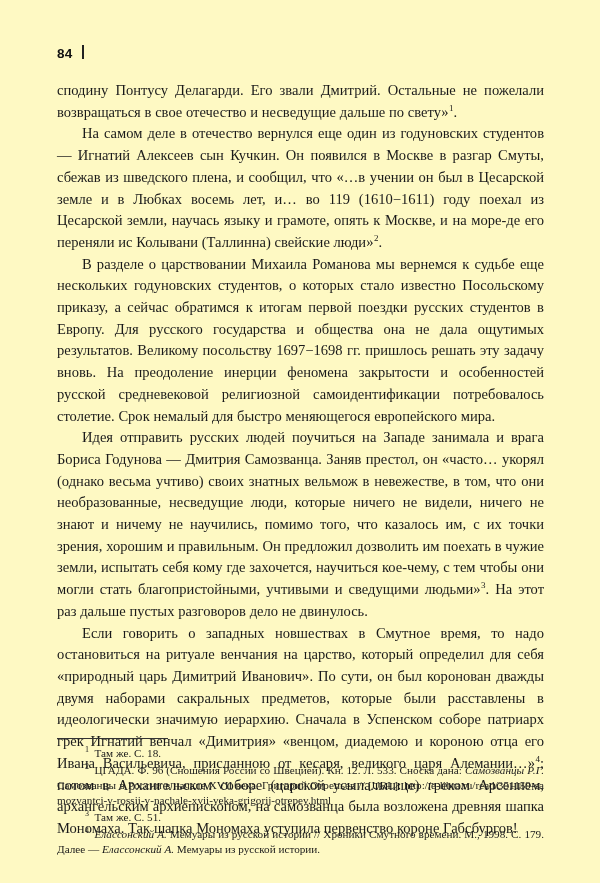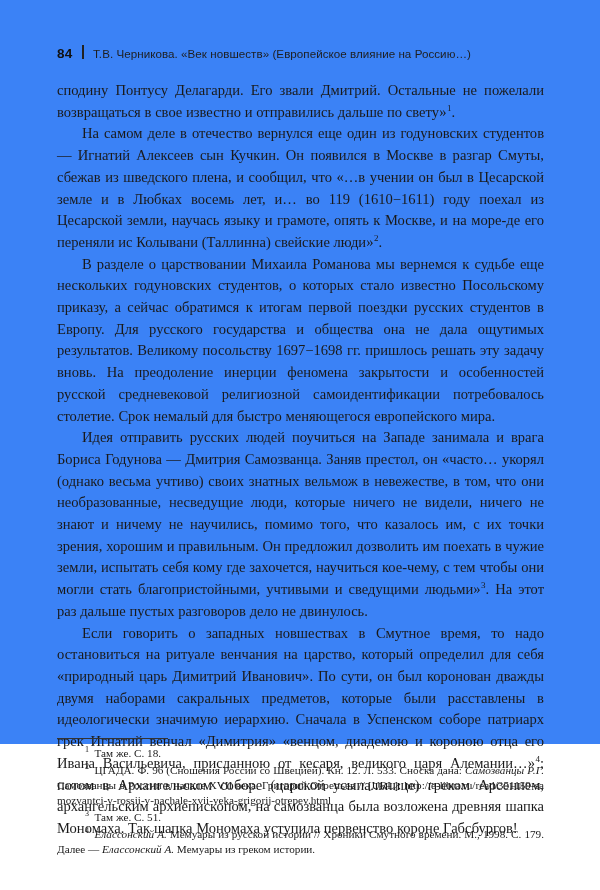--- a/index.html
+++ b/index.html
@@ -12,22 +12,22 @@
     height: 890px;
     position: relative;
     font-family: "Liberation Serif", "DejaVu Serif", serif;
     color: #1a1a1a;
     overflow: hidden;
   }
   .page {
     position: absolute;
     left: 0; top: 0;
     width: 600px;
-    height: 744px;
-    background: #3b82f6;
+    height: 883px;
+    background: #fef9c3;
   }
   
   .running-head {
     position: absolute;
     left: 57px;
     top: 44px;
     width: 486px;
     height: 22px;
     display: flex;
     align-items: baseline;
@@ -112,34 +112,33 @@
   .fn-url { word-break: break-all; }
 </style>
 </head>
 <body>
 
 <div class="page">
 
   <div class="running-head">
     <span class="folio">84</span>
     <span class="head-rule"></span>
-    <span class="head-title">Т.В. Черникова. «Век новшеств» (Европейское влияние на Россию…)</span>
   </div>
 
   <div class="body-block" id="body-block">
-      <p class="para cont"><span>сподину Понтусу Делагарди. Его звали Дмитрий. Остальные не пожелали возвращаться в свое известно и отправились дальше по свету»</span><sup class="fn">1</sup><span>.</span></p>
+      <p class="para cont"><span>сподину Понтусу Делагарди. Его звали Дмитрий. Остальные не пожелали возвращаться в свое отечество и несведущие дальше по свету»</span><sup class="fn">1</sup><span>.</span></p>
       <p class="para"><span>На самом деле в отечество вернулся еще один из годуновских студентов — Игнатий Алексеев сын Кучкин. Он появился в Москве в разгар Смуты, сбежав из шведского плена, и сообщил, что «…в учении он был в Цесарской земле и в Любках восемь лет, и… во 119 (1610−1611) году поехал из Цесарской земли, научась языку и грамоте, опять к Москве, и на море-де его переняли ис Колывани (Таллинна) свейские люди»</span><sup class="fn">2</sup><span>.</span></p>
       <p class="para"><span>В разделе о царствовании Михаила Романова мы вернемся к судьбе еще нескольких годуновских студентов, о которых стало известно Посольскому приказу, а сейчас обратимся к итогам первой поездки русских студентов в Европу. Для русского государства и общества она не дала ощутимых результатов. Великому посольству 1697−1698 гг. пришлось решать эту задачу вновь. На преодоление инерции феномена закрытости и особенностей русской средневековой религиозной самоидентификации потребовалось столетие. Срок немалый для быстро меняющегося европейского мира.</span></p>
       <p class="para"><span>Идея отправить русских людей поучиться на Западе занимала и врага Бориса Годунова — Дмитрия Самозванца. Заняв престол, он «часто… укорял (однако весьма учтиво) своих знатных вельмож в невежестве, в том, что они необразованные, несведущие люди, которые ничего не видели, ничего не знают и ничему не научились, помимо того, что казалось им, с их точки зрения, хорошим и правильным. Он предложил дозволить им поехать в чужие земли, испытать себя кому где захочется, научиться кое-чему, с тем чтобы они могли стать благопристойными, учтивыми и сведущими людьми»</span><sup class="fn">3</sup><span>. На этот раз дальше пустых разговоров дело не двинулось.</span></p>
       <p class="para"><span>Если говорить о западных новшествах в Смутное время, то надо остановиться на ритуале венчания на царство, который определил для себя «природный царь Димитрий Иванович». По сути, он был коронован дважды двумя наборами сакральных предметов, которые были расставлены в идеологически значимую иерархию. Сначала в Успенском соборе патриарх грек Игнатий венчал «Димитрия» «венцом, диадемою и короною отца его Ивана Васильевича, присланною от кесаря, великого царя Алемании…»</span><sup class="fn">4</sup><span>; потом в Архангельском соборе (царской усыпальнице) греком Арсением, архангельским архиепископом, на самозванца была возложена древняя шапка Мономаха. Так шапка Мономаха уступила первенство короне Габсбургов!</span></p>
     </div>
 
   <div class="footnotes">
     <div class="fn-rule"></div>
     <div id="footnote-list">
         <p class="fn-item"><span class="fn-num">1</span><span>Там же. С. 18.</span></p>
         <p class="fn-item"><span class="fn-num">2</span><span>ЦГАДА. Ф. 96 (Сношения России со Швецией). Кн. 12. Л. 533. Сноска дана: </span><span class="it">Самозванцы Р.Г.</span><span class="fn-url"> Самозванцы в России в начале XVII века. Григорий Отрепьев // [URL]: http://e-libra.ru/read/351159-samozvantci-v-rossii-v-nachale-xvii-veka-grigorij-otrepev.html</span></p>
         <p class="fn-item"><span class="fn-num">3</span><span>Там же. С. 51.</span></p>
-        <p class="fn-item"><span class="fn-num">4</span><span class="it">Елассонский А.</span><span> Мемуары из русской истории // Хроники Смутного времени. М., 1998. С. 179. Далее — </span><span class="it">Елассонский А.</span><span> Мемуары из греком истории.</span></p>
+        <p class="fn-item"><span class="fn-num">4</span><span class="it">Елассонский А.</span><span> Мемуары из русской истории // Хроники Смутного времени. М., 1998. С. 179. Далее — </span><span class="it">Елассонский А.</span><span> Мемуары из русской истории.</span></p>
       </div>
   </div>
 
 </div>
 
 </body></html>

